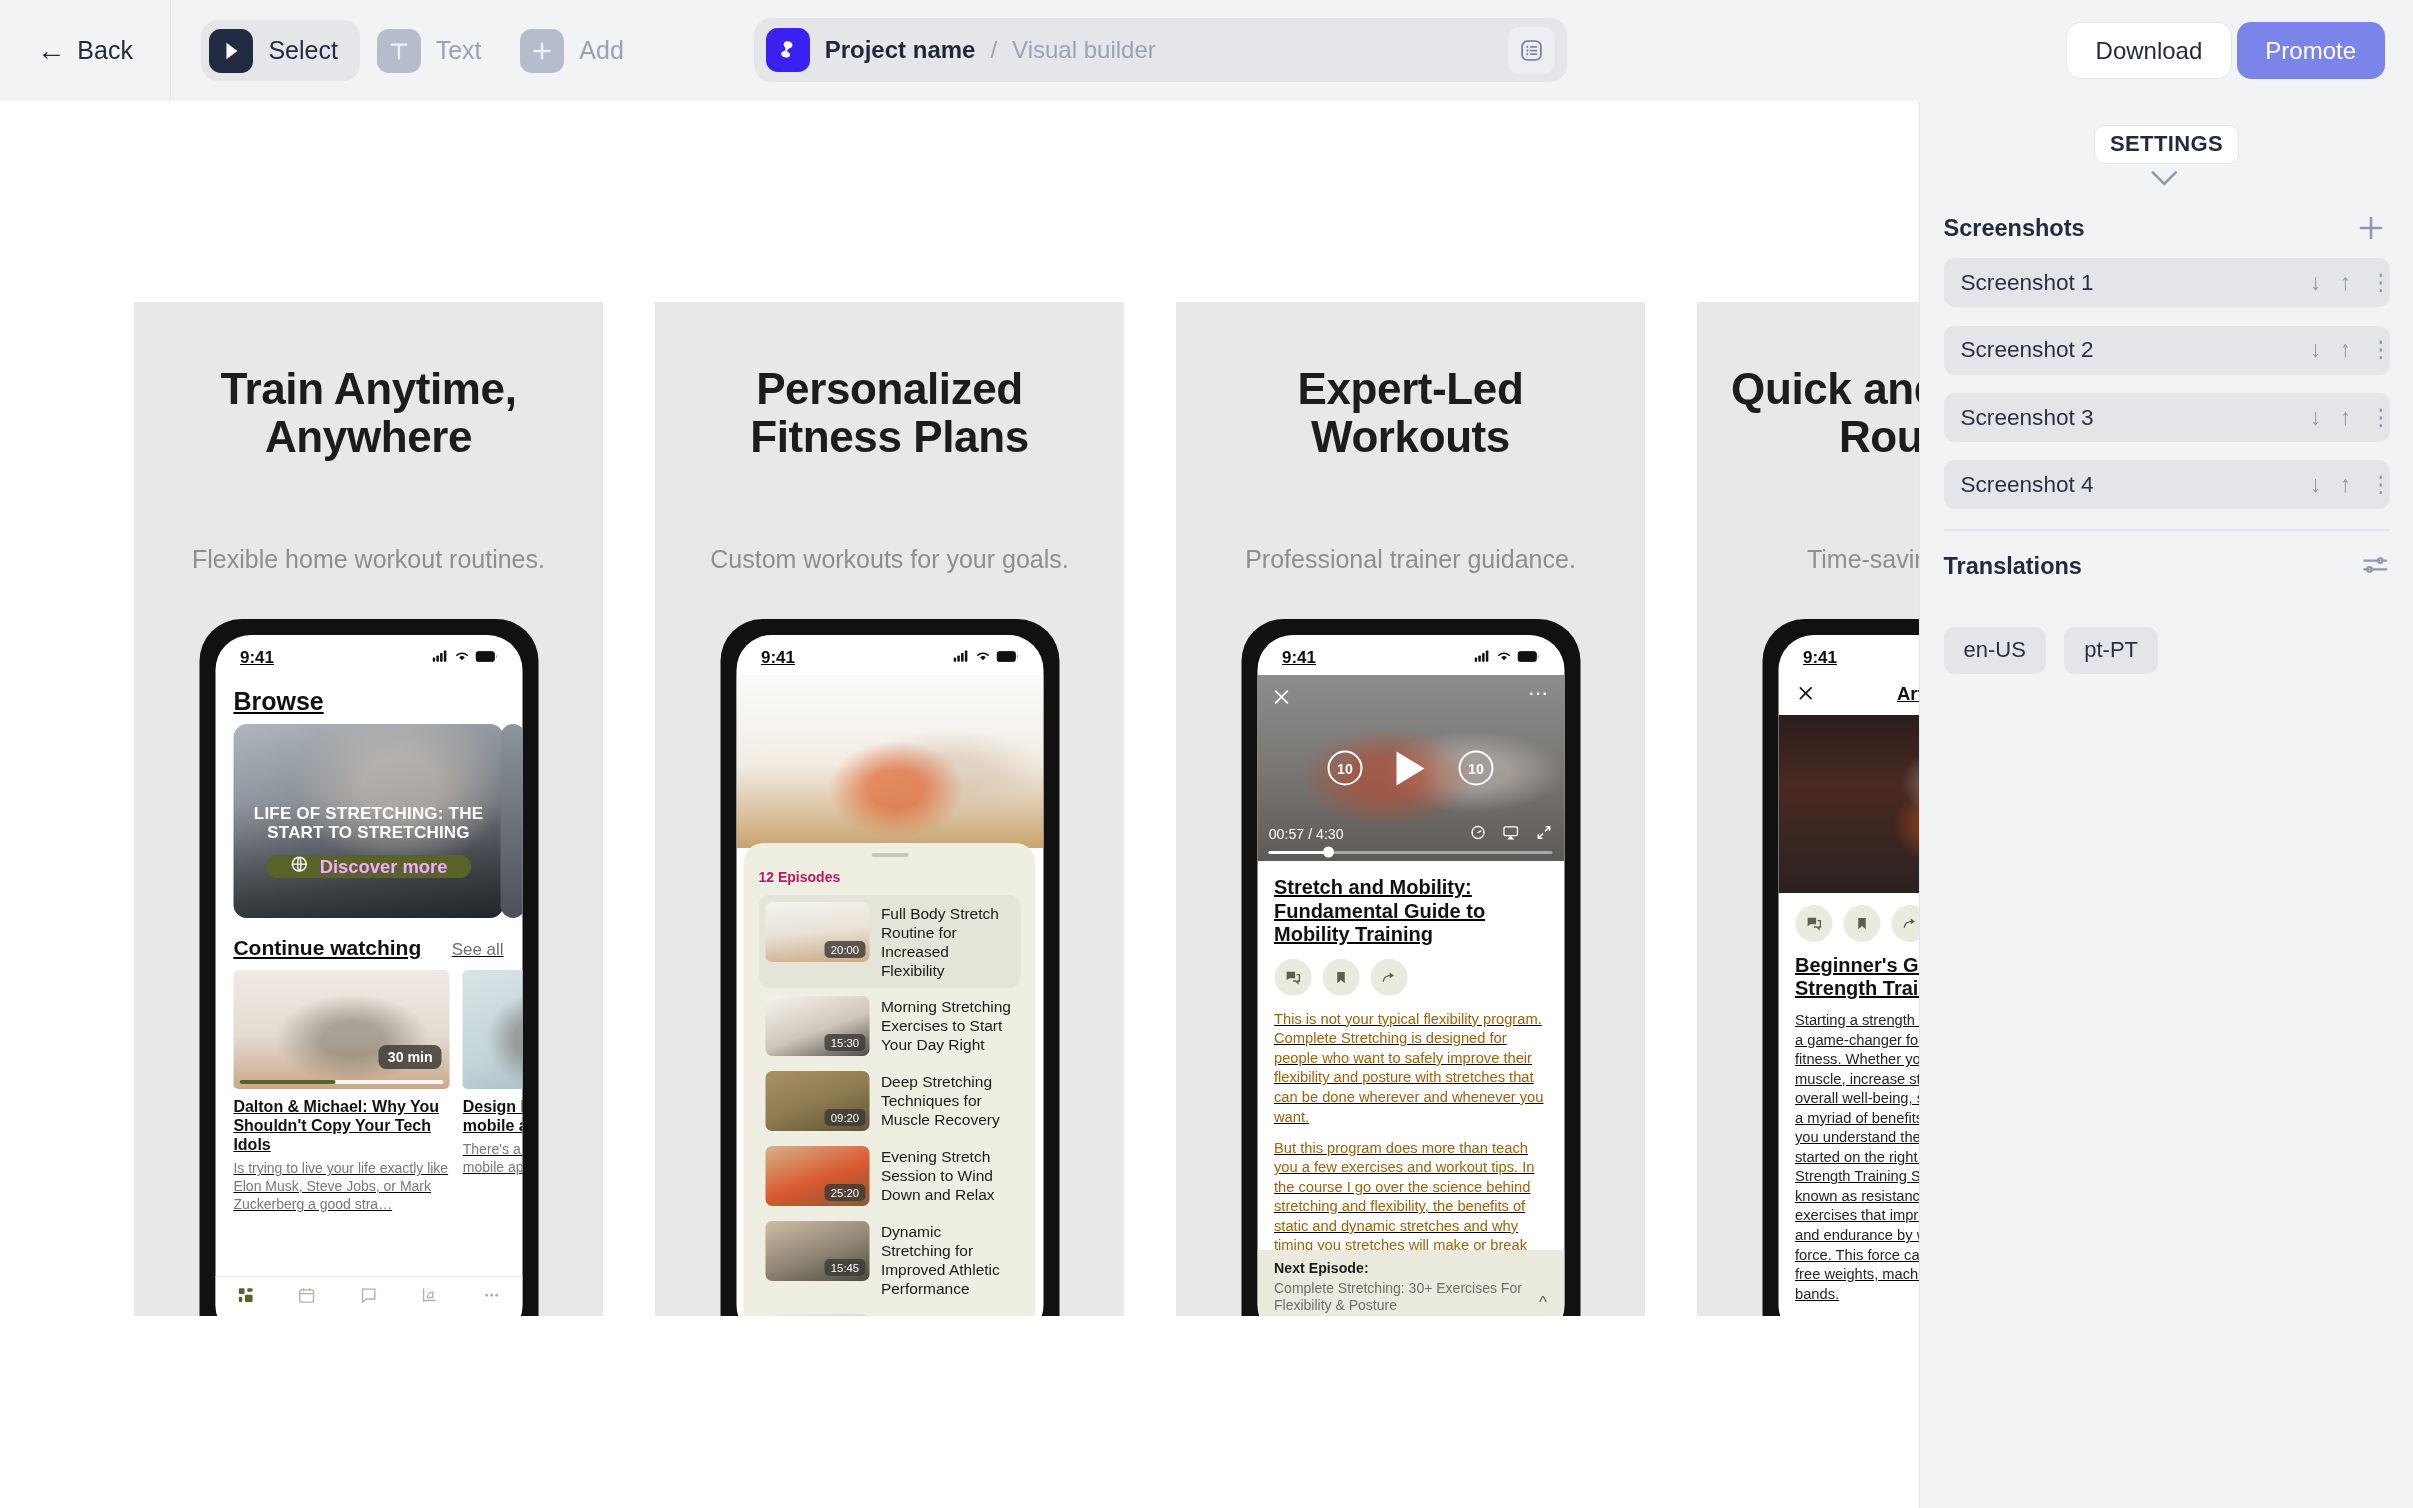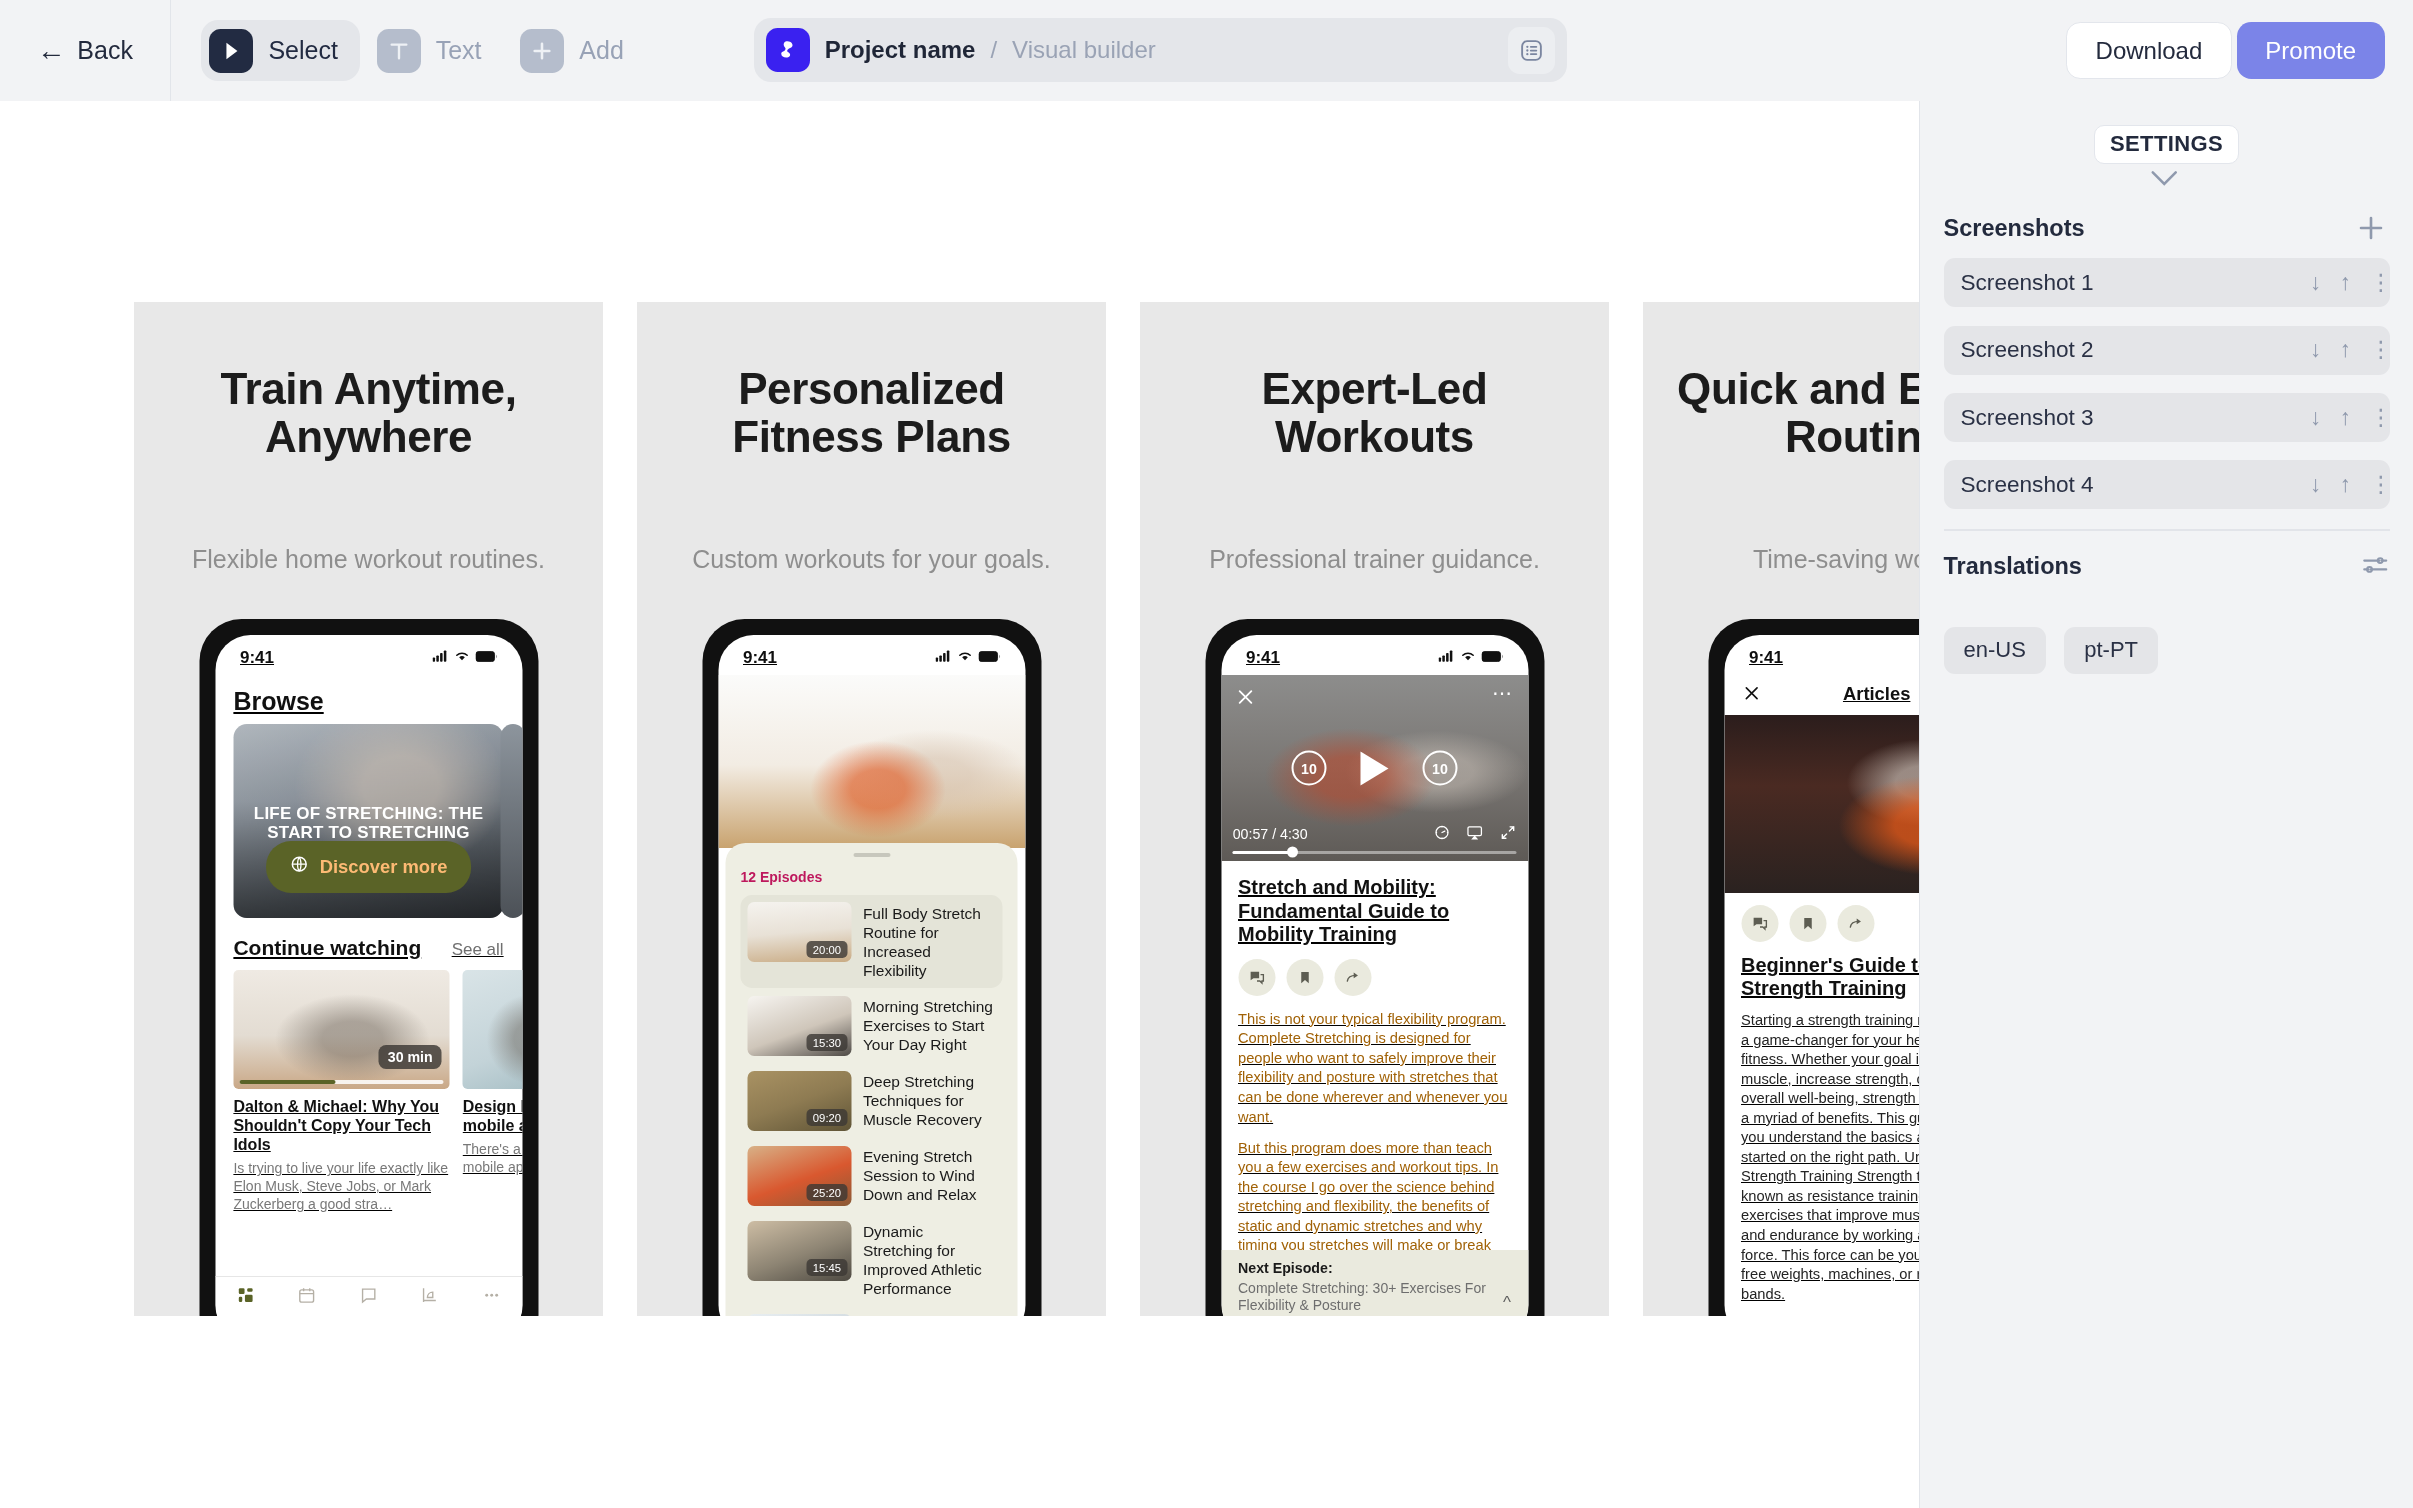--- a/index.html
+++ b/index.html
@@ -79,21 +79,21 @@
     font-size: 24px; color: #ffffff; font-weight: 500;
   }
 
   
   .canvas {
     position: absolute; top: 101px; left: 0;
     width: 1919px; height: 1408px;
     background: #ffffff;
     overflow: hidden;
   }
-  .cards { position: absolute; left: 134px; top: 201px; display: flex; gap: 34px; }
+  .cards { position: absolute; left: 134px; top: 201px; display: flex; gap: 52px; }
   .card {
     width: 469px; height: 1014px;
     background: #e8e8e8;
     position: relative;
     flex: 0 0 auto;
     overflow: hidden;
   }
   .card-title {
     position: absolute; top: 63px; left: 25px; right: 25px;
     text-align: center;
@@ -148,25 +148,25 @@
   .hero-card2 {
     position:absolute; right:-3.4px; top:0; width: 25px; height:194px;
     border-radius:13.4px; background: linear-gradient(180deg,#8d959d,#4c5157);
   }
   .hero-title {
     position:absolute; bottom: 75px; left: 13.4px; right: 13.4px; z-index:2;
     text-align: center; color: #fff; font-weight: 800;
     font-size: 17px; line-height: 1.16; letter-spacing: 0.2px;
   }
   .discover-btn {
-    position: absolute; bottom: 25px; left: 50%; transform: translateX(-50%);
+    position: absolute; bottom: 40px; left: 50%; transform: translateX(-50%);
     z-index: 3; background: #5a6327; border-radius: 25px;
-    height: 52px; padding: 0 23.5px;
+    height: 23px; padding: 0 23.5px;
     display: flex; align-items: center; gap: 11.7px;
-    color: #fdba74; font-size: 18.4px; font-weight: 700; white-space: nowrap;
+    color: #f0abfc; font-size: 18.4px; font-weight: 700; white-space: nowrap;
   }
   .sec-head {
     display:flex; align-items: baseline; justify-content: space-between;
     padding: 18.4px 18.4px 10px 18.4px;
   }
   .sec-title { font-size: 21px; font-weight: 800; color: #111; }
   .sec-link { font-size: 17px; color: #6f6f6f; }
   .watchrow { display: flex; gap: 13.4px; padding: 0 0 0 18.4px; }
   .wcard { width: 216px; flex: 0 0 auto; }
   .wcard.second { width: 126px; }

